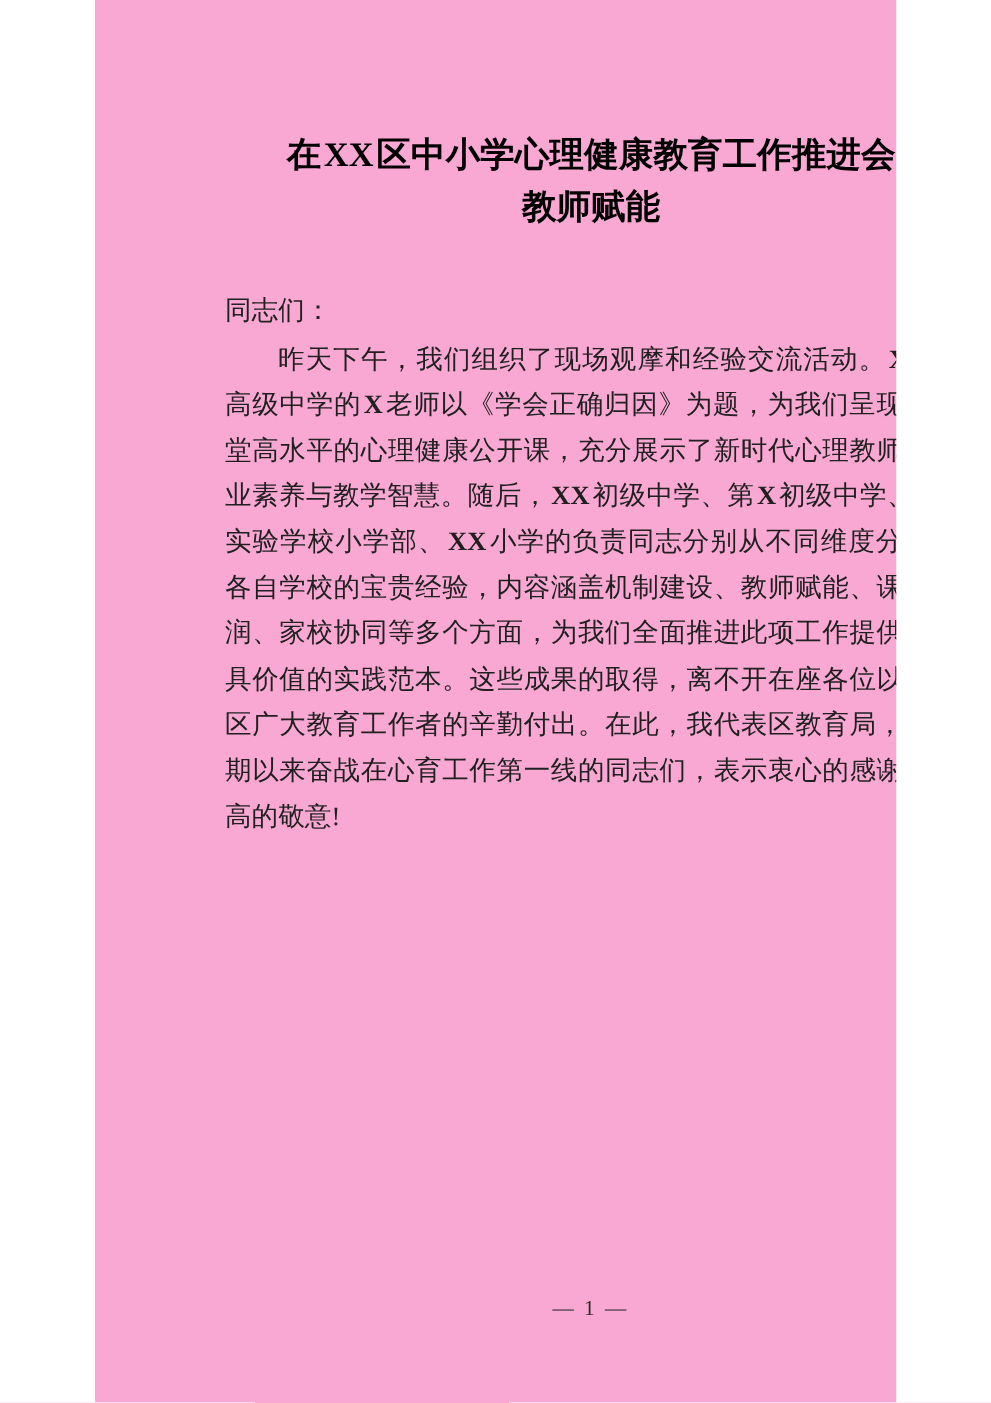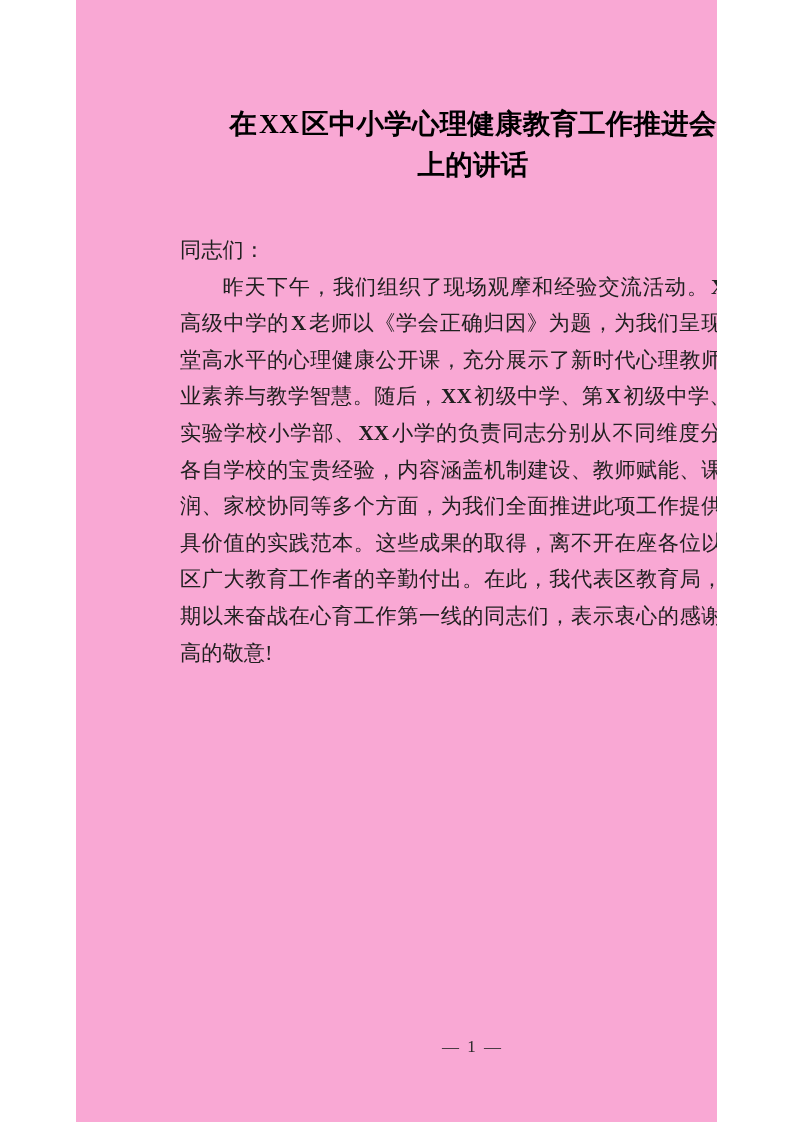--- a/index.html
+++ b/index.html
@@ -58,20 +58,21 @@
     line-height: 36.6px;
     text-align: justify;
     text-justify: inter-ideograph;
     text-align-last: left;
     letter-spacing: 0.1px;
     color: #202020;
   }
   p.salutation {
     text-indent: 0;
     text-align: right;
+    font-family: Liberation Mono, monospace;
   }
   p.indent {
     text-indent: 2em;
   }
   
   .latin {
     font-family: "Liberation Serif", "DejaVu Serif", serif;
     font-weight: bold;
     padding: 0 2px;
   }
@@ -91,21 +92,21 @@
 </style>
 </head>
 <body>
 
 <div class="page">
 
   <div class="content">
 
     <h1 class="doc-title">
       <span>在<span class="latin">XX</span>区中小学心理健康教育工作推进会</span><br>
-      <span>上的讲话</span>
+      <span>教师赋能</span>
     </h1>
 
     <div class="body-block">
 
       <p class="para salutation">同志们：</p>
 
 
       <p class="para indent">昨天下午，我们组织了现场观摩和经验交流活动。<span class="latin">XX</span>区高级中学的<span class="latin">X</span>老师以《学会正确归因》为题，为我们呈现了一堂高水平的心理健康公开课，充分展示了新时代心理教师的专业素养与教学智慧。随后，<span class="latin">XX</span>初级中学、第<span class="latin">X</span>初级中学、<span class="latin">XX</span>实验学校小学部、<span class="latin">XX</span>小学的负责同志分别从不同维度分享了各自学校的宝贵经验，内容涵盖机制建设、教师赋能、课程浸润、家校协同等多个方面，为我们全面推进此项工作提供了极具价值的实践范本。这些成果的取得，离不开在座各位以及全区广大教育工作者的辛勤付出。在此，我代表区教育局，向长期以来奋战在心育工作第一线的同志们，表示衷心的感谢和崇高的敬意!</p>
 
 

